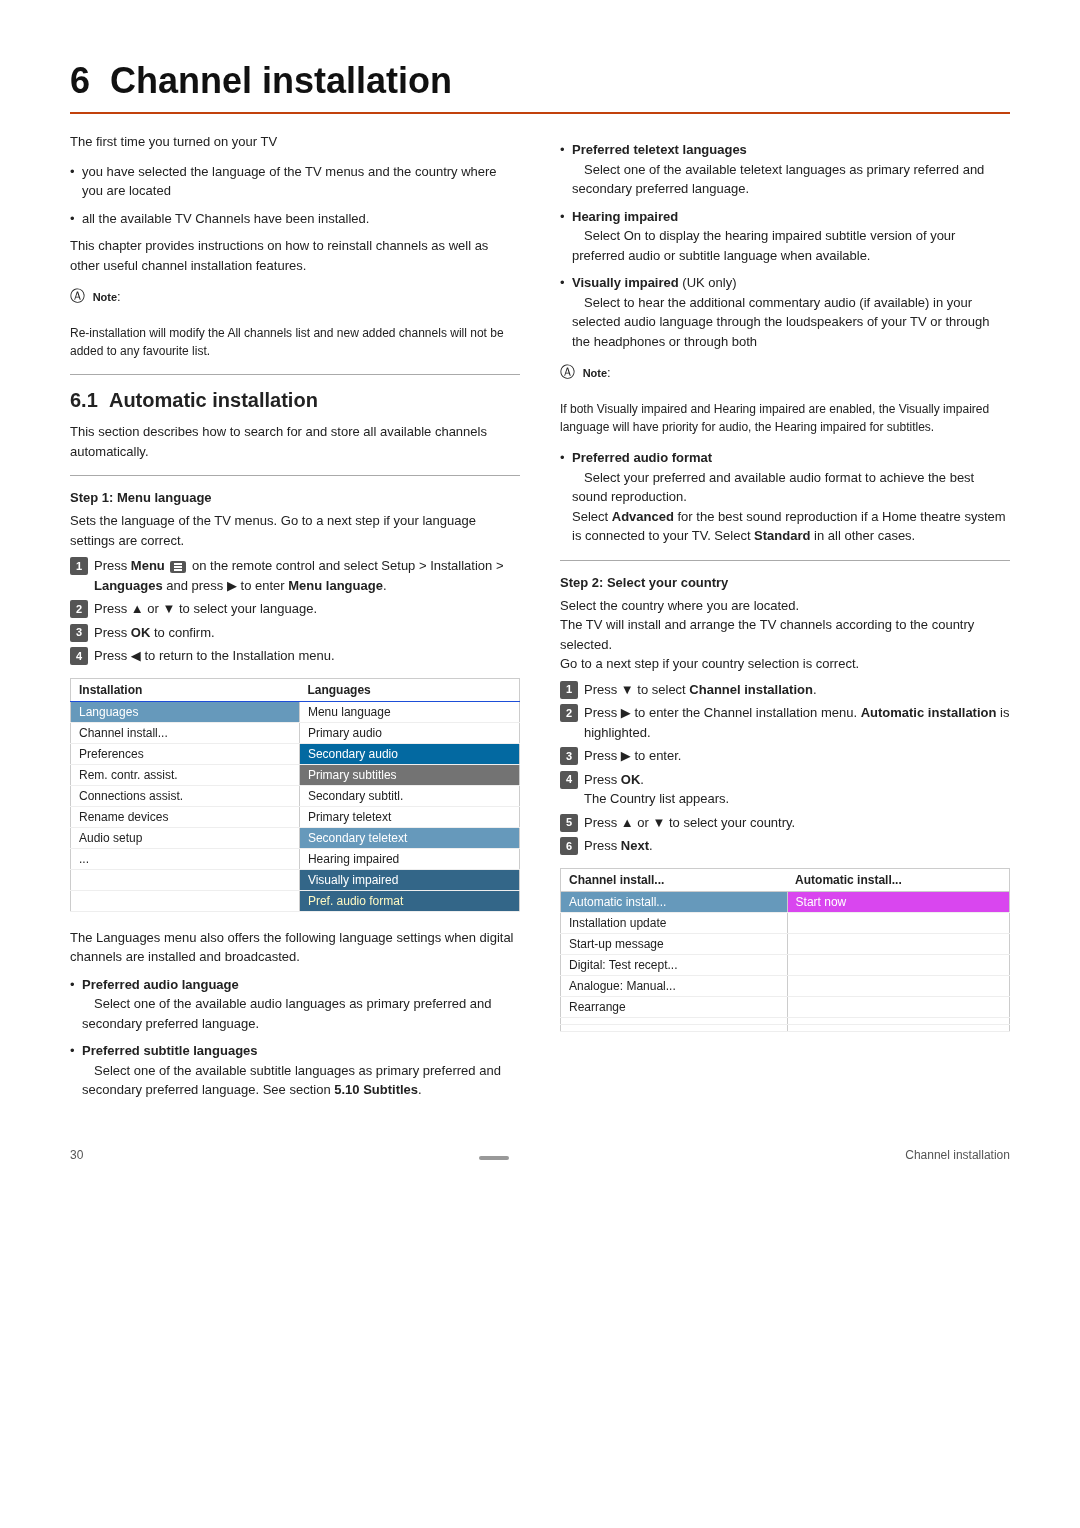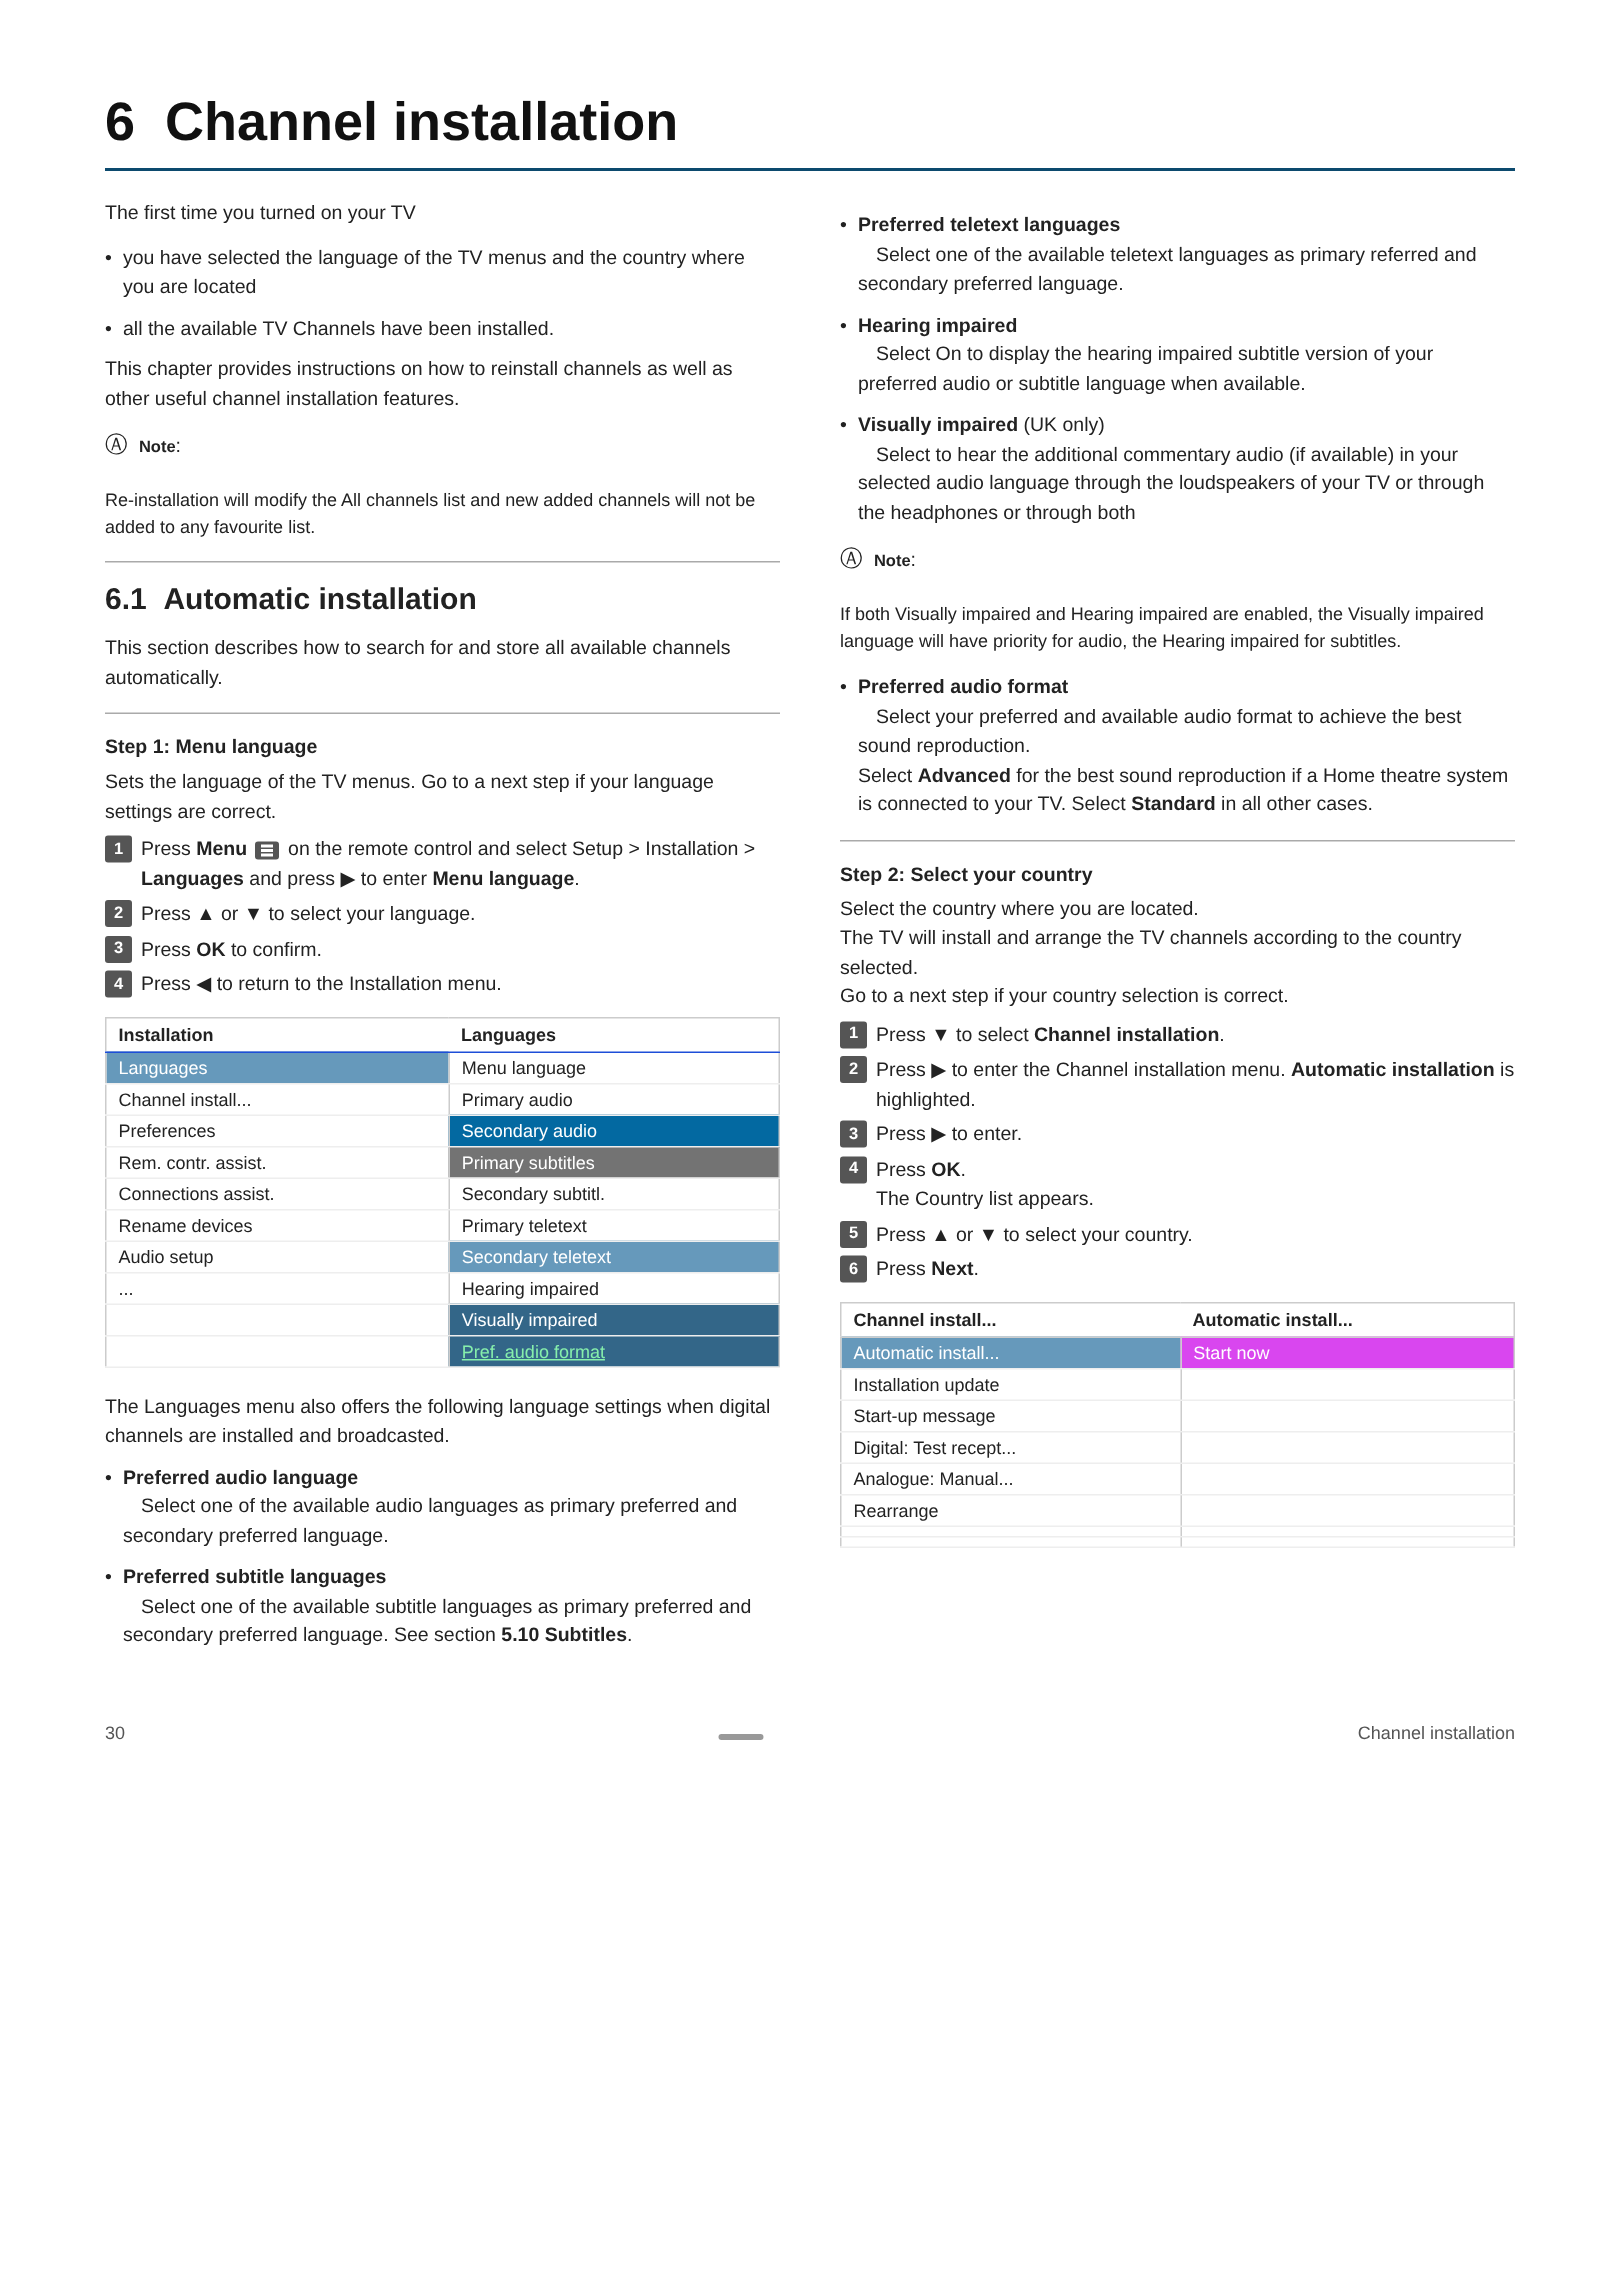--- a/index.html
+++ b/index.html
@@ -25,21 +25,21 @@
 
     .right-col {
       flex: 1;
       min-width: 0;
     }
 
     h1.chapter-title {
       font-size: 36px;
       font-weight: bold;
       margin-bottom: 18px;
-      border-bottom: 2px solid #0c4a6e;
+      border-bottom: 2px solid #c2410c;
       padding-bottom: 10px;
       color: #111;
     }
 
     h2.section-title {
       font-size: 20px;
       font-weight: bold;
       margin-bottom: 10px;
       margin-top: 8px;
     }
@@ -338,21 +338,21 @@
             <tr>
               <td>...</td>
               <td>Hearing impaired</td>
             </tr>
             <tr>
               <td></td>
               <td style="background: rgb(51, 102, 136); color: rgb(255, 255, 255);">Visually impaired</td>
             </tr>
             <tr>
               <td></td>
-              <td style="background: rgb(51, 102, 136); color: #86efac; text-decoration: underline;">Pref. audio format</td>
+              <td style="background: rgb(51, 102, 136); color: #fef9c3;">Pref. audio format</td>
             </tr>
           </tbody>
       </table>
 
       <p class="step-text">The Languages menu also offers the following language settings when digital channels are installed and broadcasted.</p>
 
       <ul class="bullet-list">
         <li>
           <strong>Preferred audio language</strong><br>
           <span class="bullet-indent">Select one of the available audio languages as primary preferred and secondary preferred language.</span>

